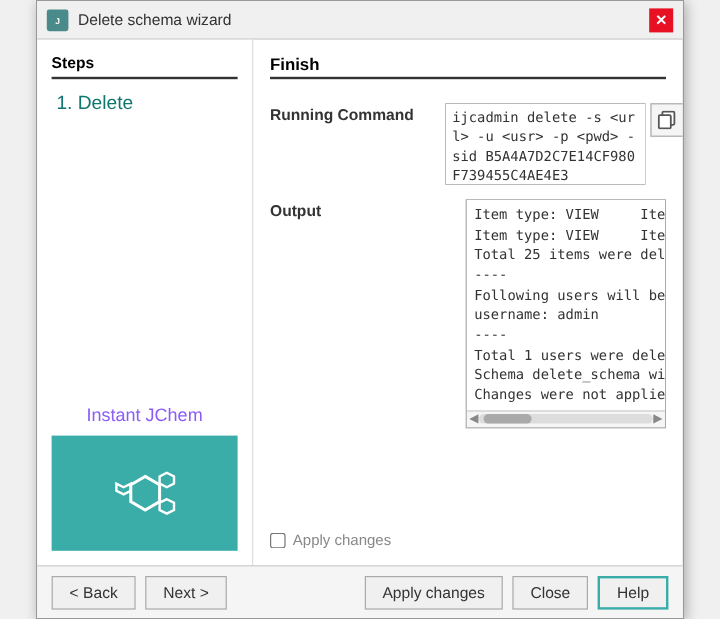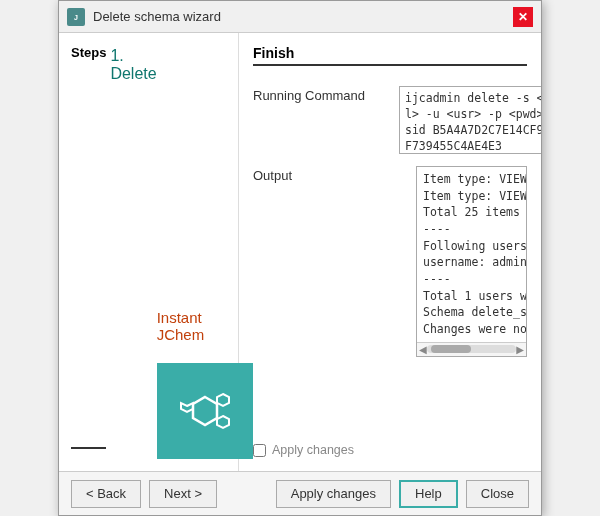--- a/index.html
+++ b/index.html
@@ -9,21 +9,21 @@
       background: #f0f0f0;
       display: flex;
       justify-content: center;
       align-items: center;
       width: 600px;
       height: 516px;
       overflow: hidden;
     }
 
     .dialog {
-      width: 484px;
+      width: 540px;
       height: 516px;
       background: #fff;
       border: 1px solid #999;
       display: flex;
       flex-direction: column;
       box-shadow: 2px 2px 10px rgba(0,0,0,0.3);
     }
 
     
     .title-bar {
@@ -75,20 +75,21 @@
       flex: 1;
       overflow: hidden;
     }
 
     
     .sidebar {
       width: 180px;
       background: #fff;
       border-right: 1px solid #ddd;
       display: flex;
+      flex-direction: column;
       padding: 12px;
     }
     .sidebar-steps-title {
       font-weight: bold;
       font-size: 13px;
       border-bottom: 2px solid #333;
       padding-bottom: 4px;
       margin-bottom: 10px;
     }
     .sidebar-step {
@@ -99,24 +100,24 @@
     .sidebar-step.active {
       font-weight: bold;
     }
     .sidebar-brand {
       margin-top: auto;
       display: flex;
       flex-direction: column;
       align-items: center;
     }
     .sidebar-brand-name {
-      color: #c2410c;
+      color: #8b5cf6;
       font-size: 15px;
       font-weight: 500;
-      margin-bottom: 20px;
+      margin-bottom: 8px;
     }
     .sidebar-logo-box {
       width: 100%;
       background: #3aada8;
       display: flex;
       align-items: center;
       justify-content: center;
       padding: 18px;
     }
     .sidebar-logo-icon {
@@ -145,21 +146,21 @@
     .field-row {
       display: flex;
       align-items: flex-start;
       gap: 10px;
     }
     .field-label {
       font-size: 13px;
       color: #333;
       min-width: 120px;
       padding-top: 2px;
-      font-weight: 400;
+      font-weight: 700;
     }
     .running-command-wrapper {
       display: flex;
       align-items: flex-start;
       gap: 4px;
       flex: 1;
     }
     .command-textarea {
       flex: 1;
       height: 68px;
@@ -386,17 +387,17 @@
     </div>
   </div>
 
   <div class="footer">
     <div class="footer-left">
       <button class="btn">&lt; Back</button>
       <button class="btn">Next &gt;</button>
     </div>
     <div class="footer-right">
       <button class="btn btn-primary">Apply changes</button>
+      <button class="btn">Close</button>
       <button class="btn btn-help">Help</button>
-      <button class="btn">Close</button>
     </div>
   </div>
 </div>
 
 </body></html>

